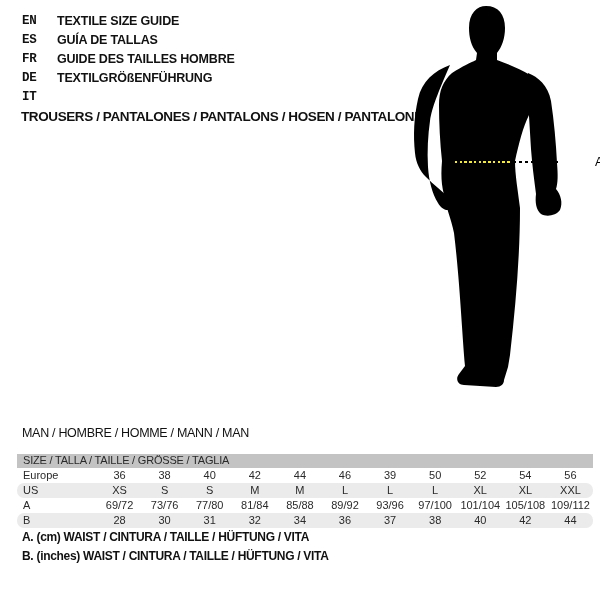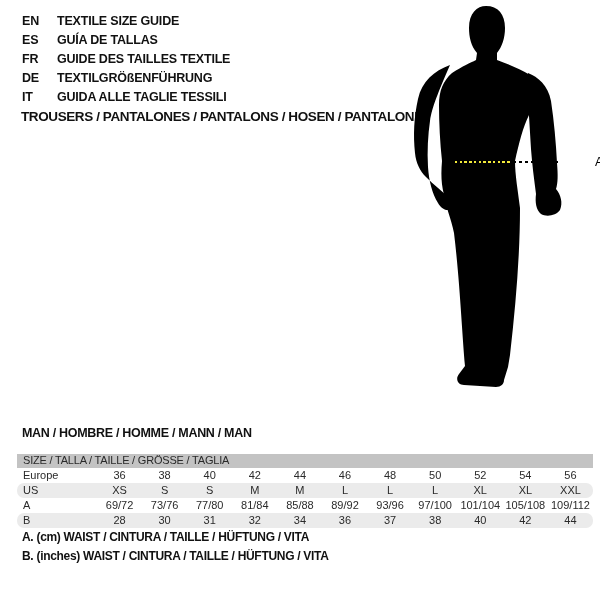--- a/index.html
+++ b/index.html
@@ -9,26 +9,26 @@
     --stripe-bg:#ebebeb;
     --measure-yellow:#f2e93a;
   }
   *{margin:0;padding:0;box-sizing:border-box;}
   html,body{width:600px;height:600px;background:#ffffff;overflow:hidden;}
   body{font-family:"Liberation Sans",sans-serif;color:var(--text);position:relative;}
 
   
   .lang-block{position:absolute;left:22px;top:12px;}
   .lang-row{display:flex;height:19px;line-height:19px;}
-  .lang-code{width:35px;font-size:12.5px;font-weight:bold;letter-spacing:-0.2px;}
+  .lang-code{width:35px;font-size:12.5px;font-weight:bold;letter-spacing:-0.2px;font-family:Liberation Mono, monospace;}
   .lang-label{font-size:12.5px;font-weight:bold;letter-spacing:-0.2px;white-space:nowrap;}
 
   
   .garment-heading{position:absolute;left:21px;top:109px;font-size:13.5px;font-weight:bold;letter-spacing:-0.4px;white-space:nowrap;}
-  .gender-heading{position:absolute;left:22px;top:426px;font-size:12.5px;font-weight:bold;letter-spacing:-0.3px;white-space:nowrap;}
+  .gender-heading{position:absolute;left:22px;top:426px;font-size:12.5px;font-weight:normal;letter-spacing:-0.3px;white-space:nowrap;}
 
   
   .figure{position:absolute;left:408px;top:3px;width:160px;height:386px;}
   .measure-dash-yellow{position:absolute;left:455px;top:161px;width:57px;height:2px;
     background:repeating-linear-gradient(90deg,var(--measure-yellow) 0 2.5px,transparent 2.5px 4.75px);}
   .measure-dash-black{position:absolute;left:513px;top:161px;width:47px;height:2px;
     background:repeating-linear-gradient(90deg,#000 0 3px,transparent 3px 6px);}
   .measure-label{position:absolute;left:562px;top:155px;font-size:12.5px;color:#000;white-space:nowrap;margin-left:33px;}
 
   
@@ -50,29 +50,28 @@
     <div class="lang-row">
       <div class="lang-code">EN</div>
       <div class="lang-label">TEXTILE SIZE GUIDE</div>
     </div>
     <div class="lang-row">
       <div class="lang-code">ES</div>
       <div class="lang-label">GUÍA DE TALLAS</div>
     </div>
     <div class="lang-row">
       <div class="lang-code">FR</div>
-      <div class="lang-label">GUIDE DES TAILLES TEXTILE</div>
+      <div class="lang-label">GUIDE DES TAILLES HOMBRE</div>
     </div>
     <div class="lang-row">
       <div class="lang-code">DE</div>
       <div class="lang-label">TEXTILGRÖßENFÜHRUNG</div>
     </div>
     <div class="lang-row">
       <div class="lang-code">IT</div>
-      <div class="lang-label">GUIDA ALLE TAGLIE TESSILI</div>
     </div>
   </div>
 
 <div class="garment-heading">TROUSERS / PANTALONES / PANTALONS / HOSEN / PANTALONI</div>
 
 <svg class="figure" viewBox="0 0 160 386" xmlns="http://www.w3.org/2000/svg" aria-hidden="true">
   <path fill="#000" d="M 78 3
        C 90 3, 97 11, 97 25
        C 97 35, 94 44, 89 50
        L 89 57
@@ -129,21 +128,21 @@
   <div class="thead">SIZE / TALLA / TAILLE / GRÖSSE / TAGLIA</div>
   <div>
       <div class="trow">
         <div class="tcell tlabel">Europe</div>
         <div class="tcell">36</div>
         <div class="tcell">38</div>
         <div class="tcell">40</div>
         <div class="tcell">42</div>
         <div class="tcell">44</div>
         <div class="tcell">46</div>
-        <div class="tcell">48</div>
+        <div class="tcell">39</div>
         <div class="tcell">50</div>
         <div class="tcell">52</div>
         <div class="tcell">54</div>
         <div class="tcell">56</div>
       </div>
       <div class="trow stripe">
         <div class="tcell tlabel">US</div>
         <div class="tcell">XS</div>
         <div class="tcell">S</div>
         <div class="tcell">S</div>

